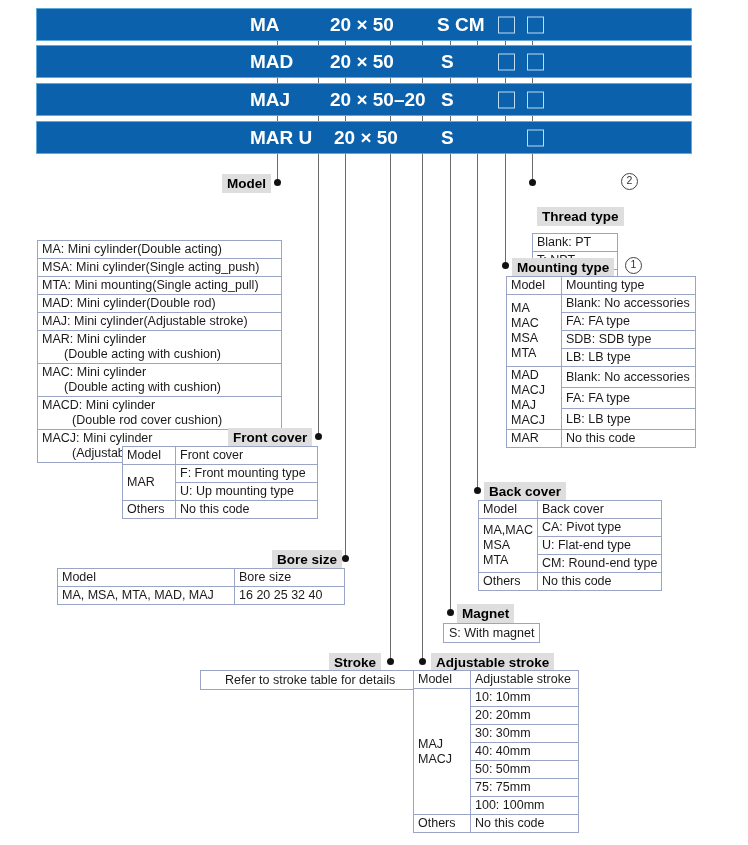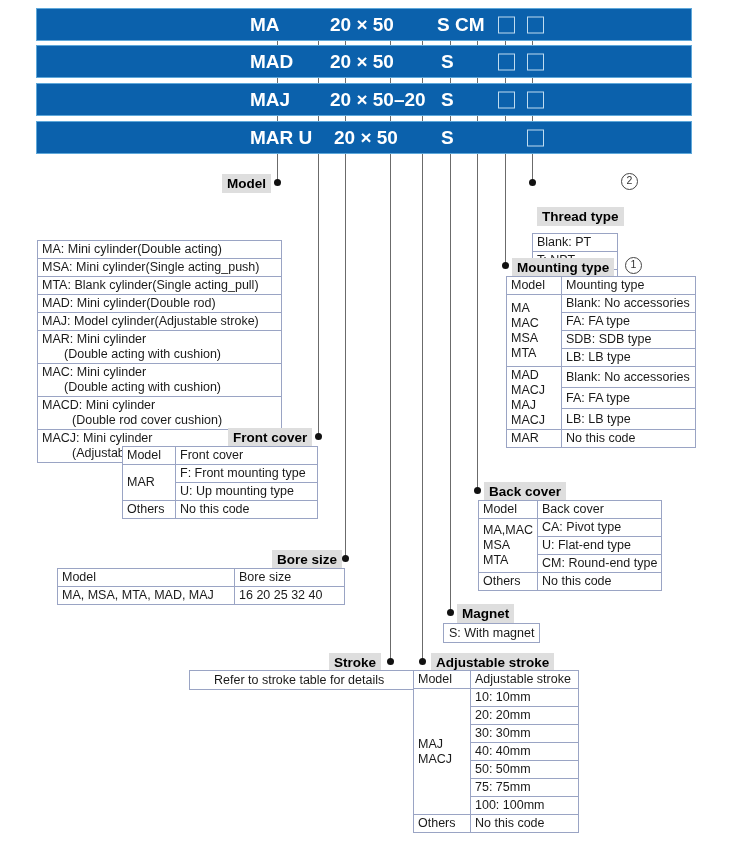--- a/index.html
+++ b/index.html
@@ -156,27 +156,27 @@
 
   <table class="t" style="left:37px;top:192px;width:245px;margin-top:48px;">
     <tbody>
         <tr>
           <td><span>MA:</span> <span>Mini cylinder(Double acting)</span></td>
         </tr>
     <tr>
           <td><span>MSA:</span> <span>Mini cylinder(Single acting_push)</span></td>
         </tr>
     <tr>
-          <td><span>MTA:</span> <span>Blank cylinder(Single acting_pull)</span></td>
+          <td><span>MTA:</span> <span>Mini mounting(Single acting_pull)</span></td>
         </tr>
     <tr>
           <td><span>MAD:</span> <span>Mini cylinder(Double rod)</span></td>
         </tr>
     <tr>
-          <td><span>MAJ:</span> <span>Model cylinder(Adjustable stroke)</span></td>
+          <td><span>MAJ:</span> <span>Mini cylinder(Adjustable stroke)</span></td>
         </tr>
     <tr>
           <td class="two"><span>MAR:</span> <span>Mini cylinder</span><span class="l2">(Double acting with cushion)</span></td>
         </tr>
     <tr>
           <td class="two"><span>MAC:</span> <span>Mini cylinder</span><span class="l2">(Double acting with cushion)</span></td>
         </tr>
     <tr>
           <td class="two"><span>MACD:</span> <span>Mini cylinder</span><span class="l2w">(Double rod cover cushion)</span></td>
         </tr>
@@ -322,21 +322,21 @@
     </tr>
   </tbody>
     </table>
 
   <div class="chip" style="left:457px;top:604px;">Magnet</div>
   <div class="dot" style="left:447px;top:609px;"></div>
   <div class="nb" style="left:443px;top:623px;">S: With magnet</div>
 
   <div class="chip" style="left:329px;top:653px;">Stroke</div>
   <div class="dot" style="left:387px;top:658px;"></div>
-  <div class="nb" style="left:189px;top:670px;width:198px;padding-left:24px;">Refer to stroke table for details</div>
+  <div class="nb" style="left:200px;top:670px;width:198px;padding-left:24px;">Refer to stroke table for details</div>
 
   <div class="chip" style="left:431px;top:653px;">Adjustable stroke</div>
   <div class="dot" style="left:419px;top:658px;"></div>
 
   <table class="t" style="left:413px;top:670px;width:166px;">
     <tbody>
         <tr>
       <td style="width:48px;">Model</td>
       <td>Adjustable stroke</td>
     </tr>

